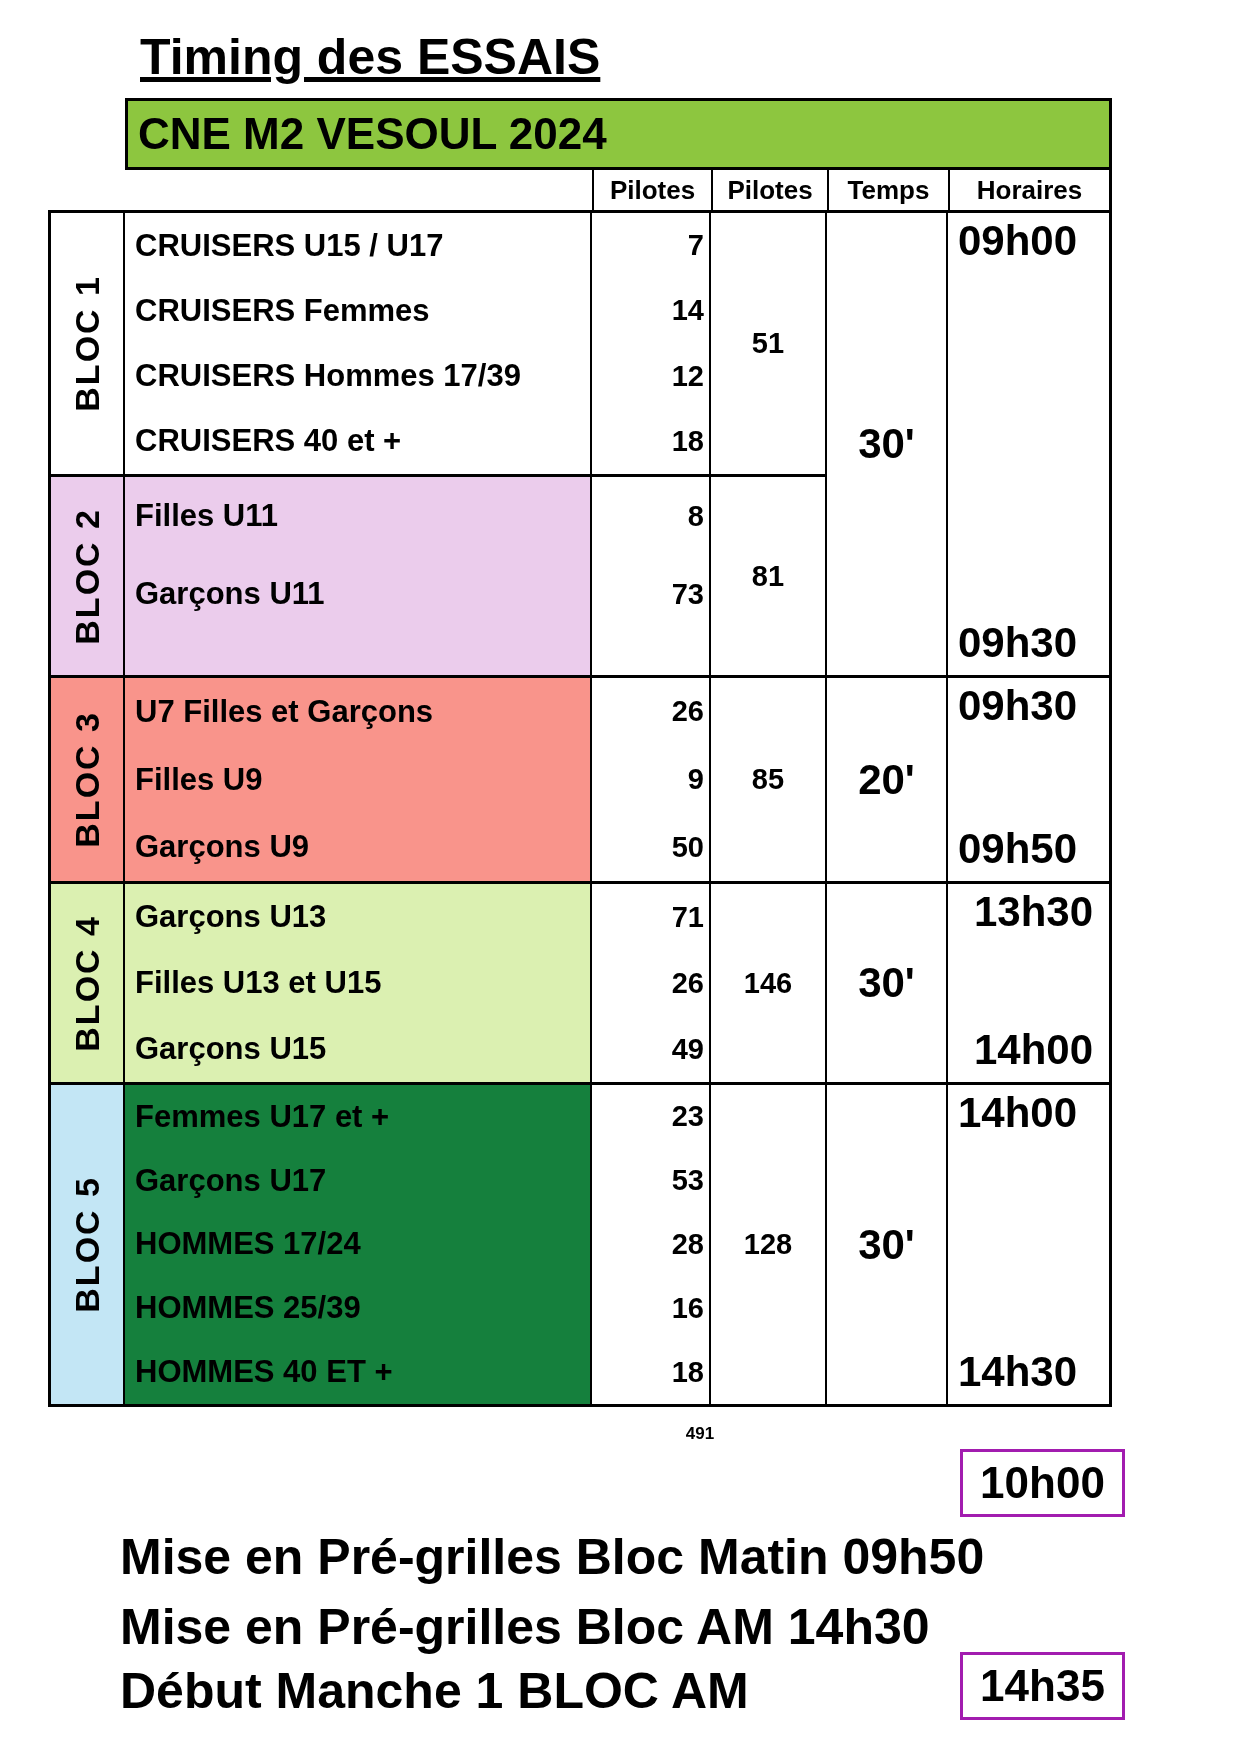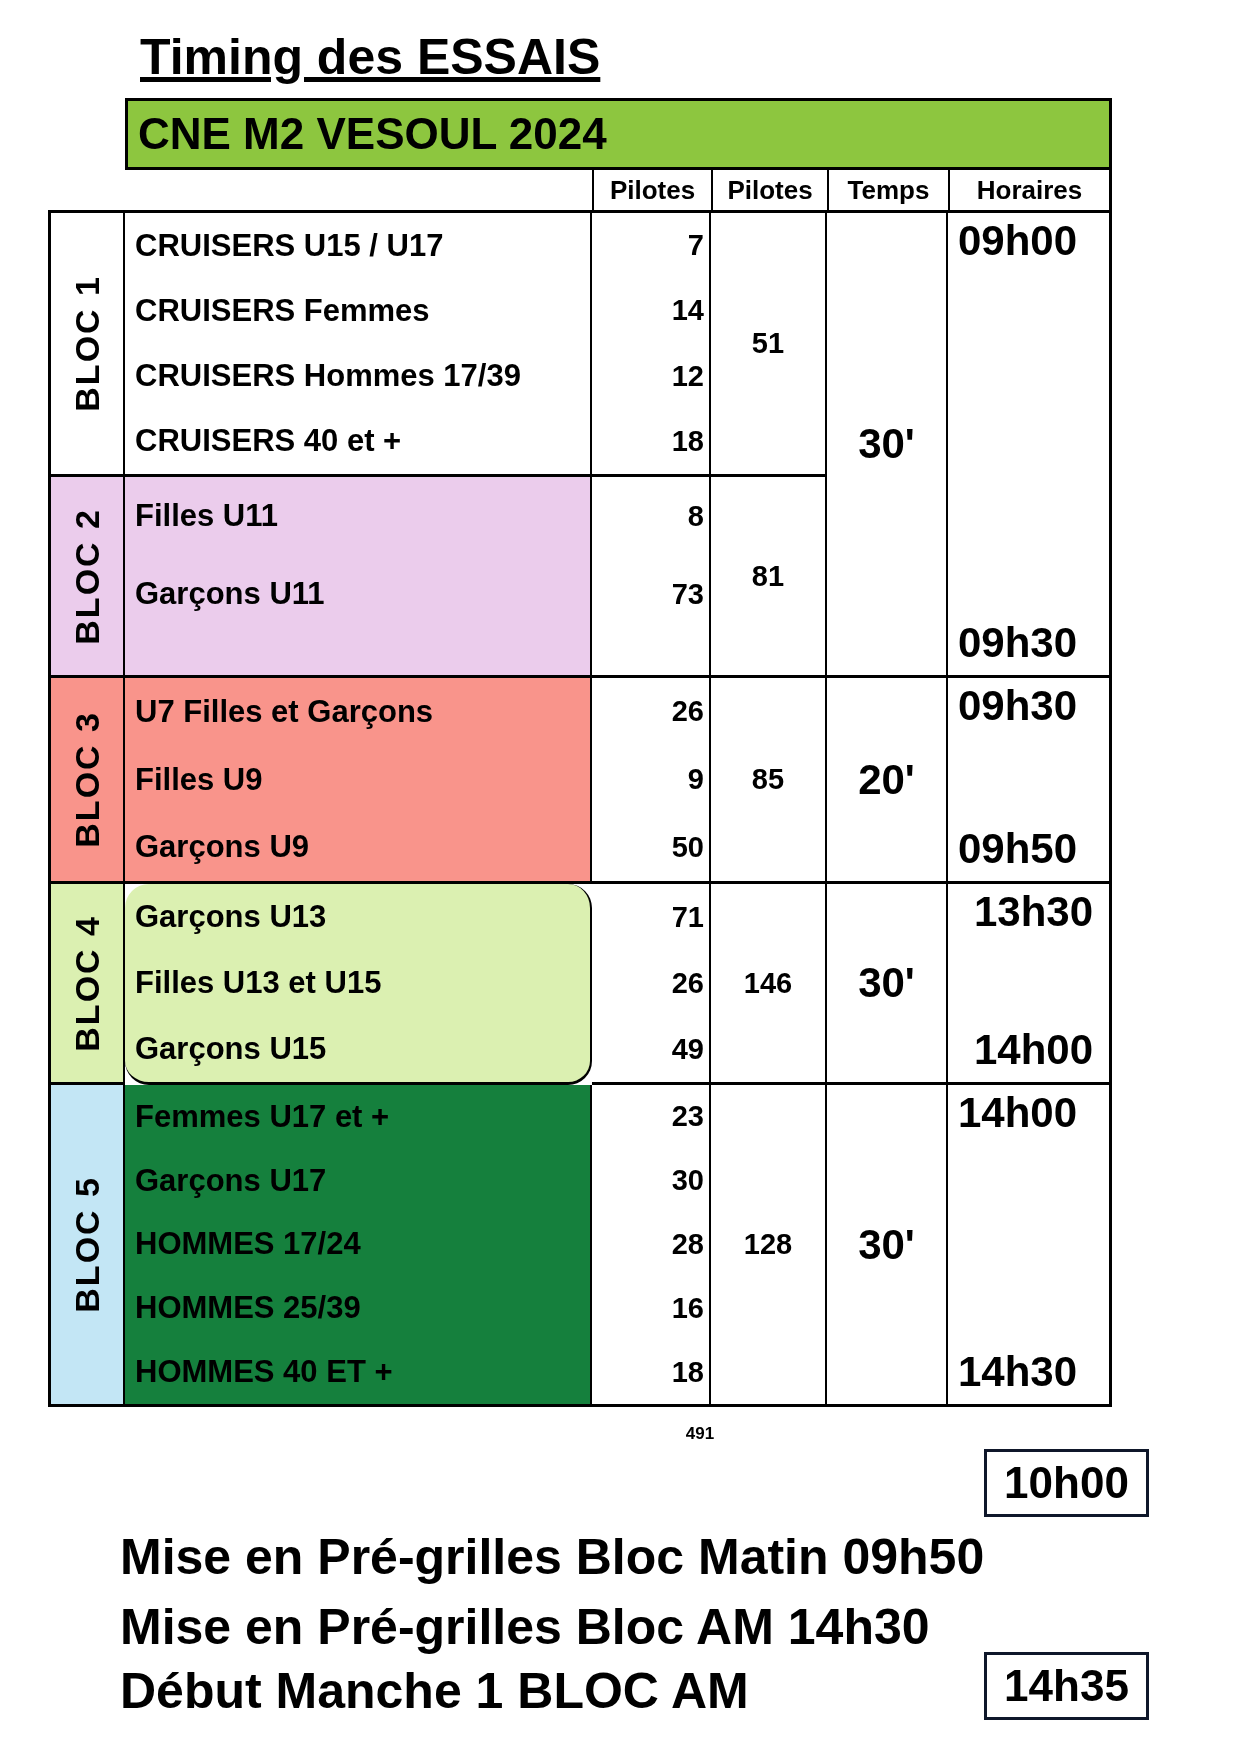--- a/index.html
+++ b/index.html
@@ -53,21 +53,21 @@
   .htop{padding:4px 0 0 10px;}
   .hbot{padding:0 0 8px 10px;}
 
   
   .grand-total{position:absolute;left:660px;top:1424px;width:80px;text-align:center;font-size:17px;}
   .fline{position:absolute;left:120px;font-size:50px;white-space:nowrap;}
   .f1{top:1455px;}
   .f2{top:1528px;}
   .f3{top:1598px;}
   .f4{top:1662px;}
-  .timebox{position:absolute;left:984px;width:165px;height:68px;border:3px solid #0f172a;box-sizing:border-box;
+  .timebox{position:absolute;left:960px;width:165px;height:68px;border:3px solid #a21caf;box-sizing:border-box;
            display:flex;align-items:center;justify-content:center;font-size:44px;background:#fff;}
   .tb1{top:1449px;}
   .tb2{top:1652px;}
 </style>
 </head>
 <body>
 
 <div id="page">
 
   <div class="title">Timing des ESSAIS</div>
@@ -133,21 +133,21 @@
         <div class="numrow">26</div>
         <div class="numrow">9</div>
         <div class="numrow">50</div>
       </div>
     </div>
     <div class="cell col-p2 b3 bb">85</div>
 
     <div class="cell col-label b4 bb" style="background-color: rgb(219, 240, 177);">
       <span class="vtext">BLOC 4</span>
     </div>
-    <div class="cell col-cat b4 bb" style="background-color: rgb(219, 240, 177); border-radius: 24px;">
+    <div class="cell col-cat b4 bb" style="background-color: rgb(219, 240, 177);">
       <div class="rows">
         <div class="catrow">Garçons U13</div>
         <div class="catrow">Filles U13 et U15</div>
         <div class="catrow">Garçons U15</div>
       </div>
     </div>
     <div class="cell col-p1 b4 bb">
       <div class="rows">
         <div class="numrow">71</div>
         <div class="numrow">26</div>
@@ -164,21 +164,21 @@
         <div class="catrow">Femmes U17 et +</div>
         <div class="catrow">Garçons U17</div>
         <div class="catrow">HOMMES 17/24</div>
         <div class="catrow">HOMMES 25/39</div>
         <div class="catrow">HOMMES 40 ET +</div>
       </div>
     </div>
     <div class="cell col-p1 b5">
       <div class="rows">
         <div class="numrow">23</div>
-        <div class="numrow">30</div>
+        <div class="numrow">53</div>
         <div class="numrow">28</div>
         <div class="numrow">16</div>
         <div class="numrow">18</div>
       </div>
     </div>
     <div class="cell col-p2 b5">128</div>
 
     <div class="cell col-temps gA bb">30'</div>
     <div class="cell col-temps g3 bb">20'</div>
     <div class="cell col-temps g4 bb">30'</div>

